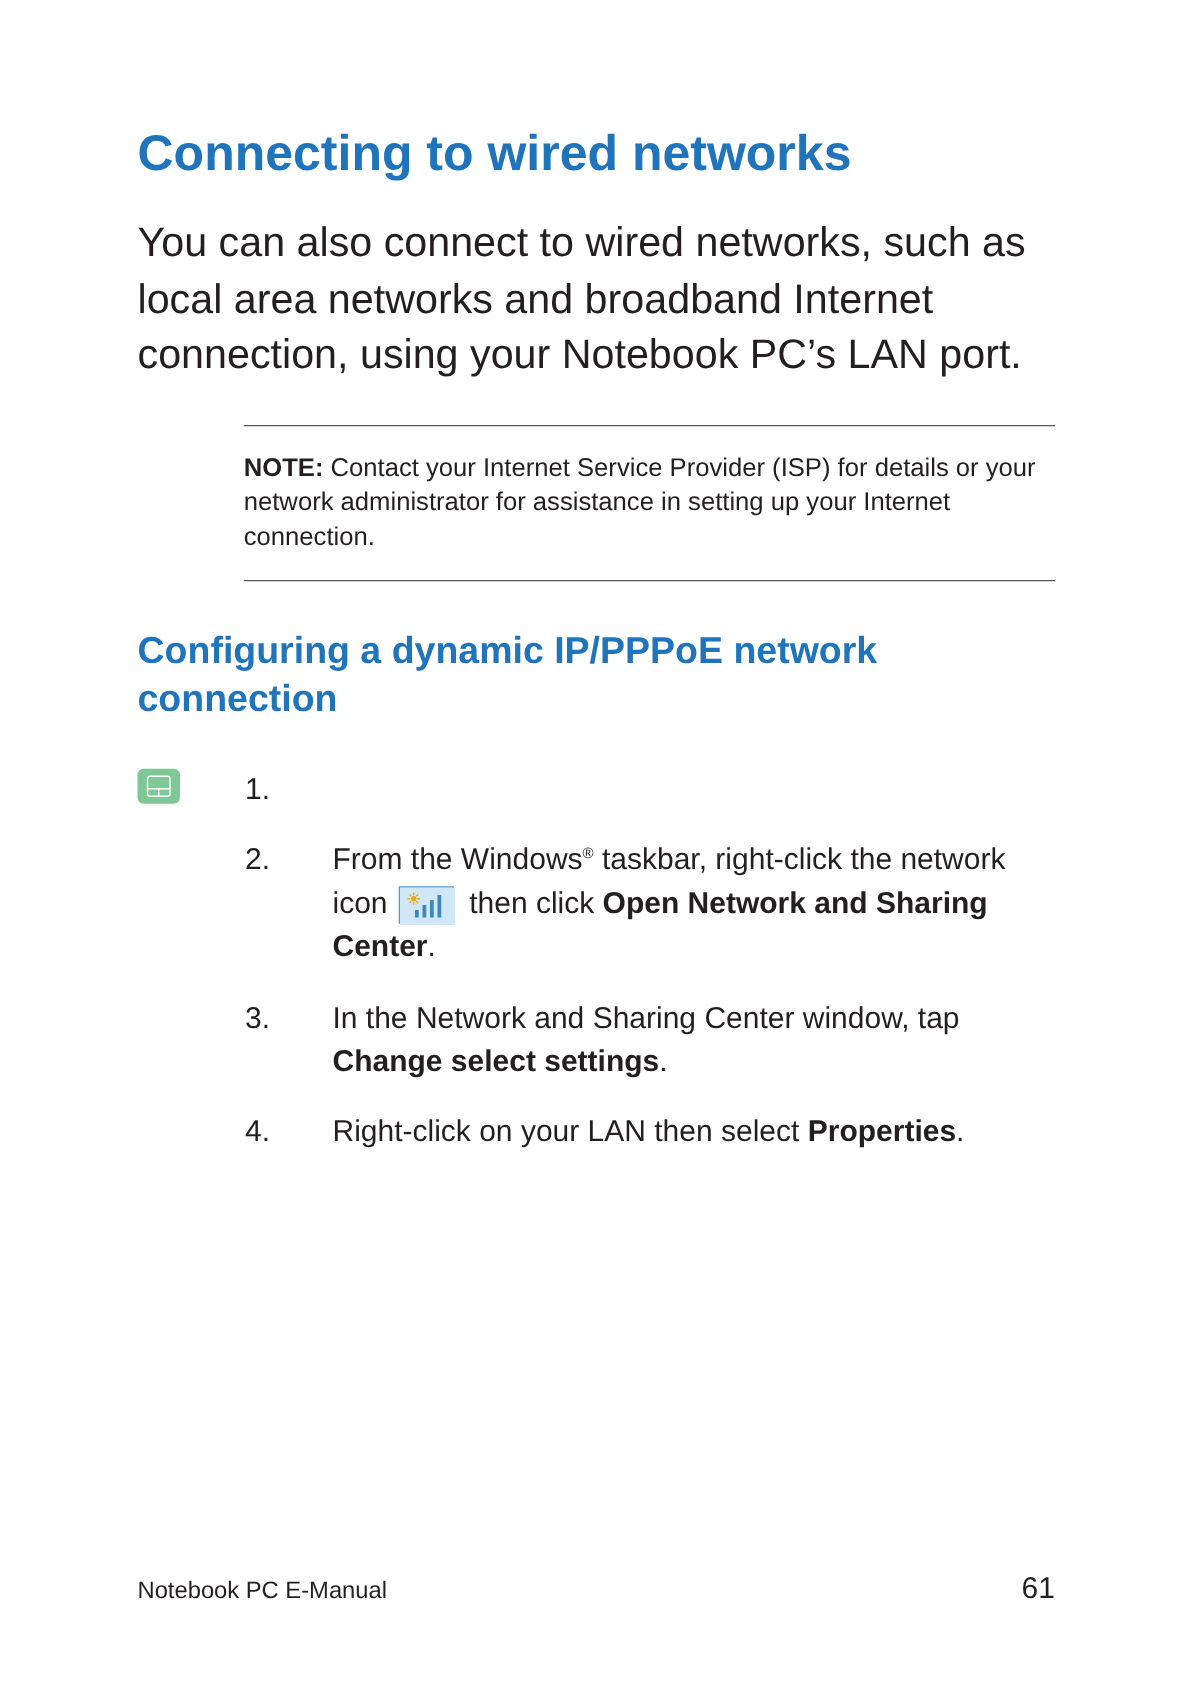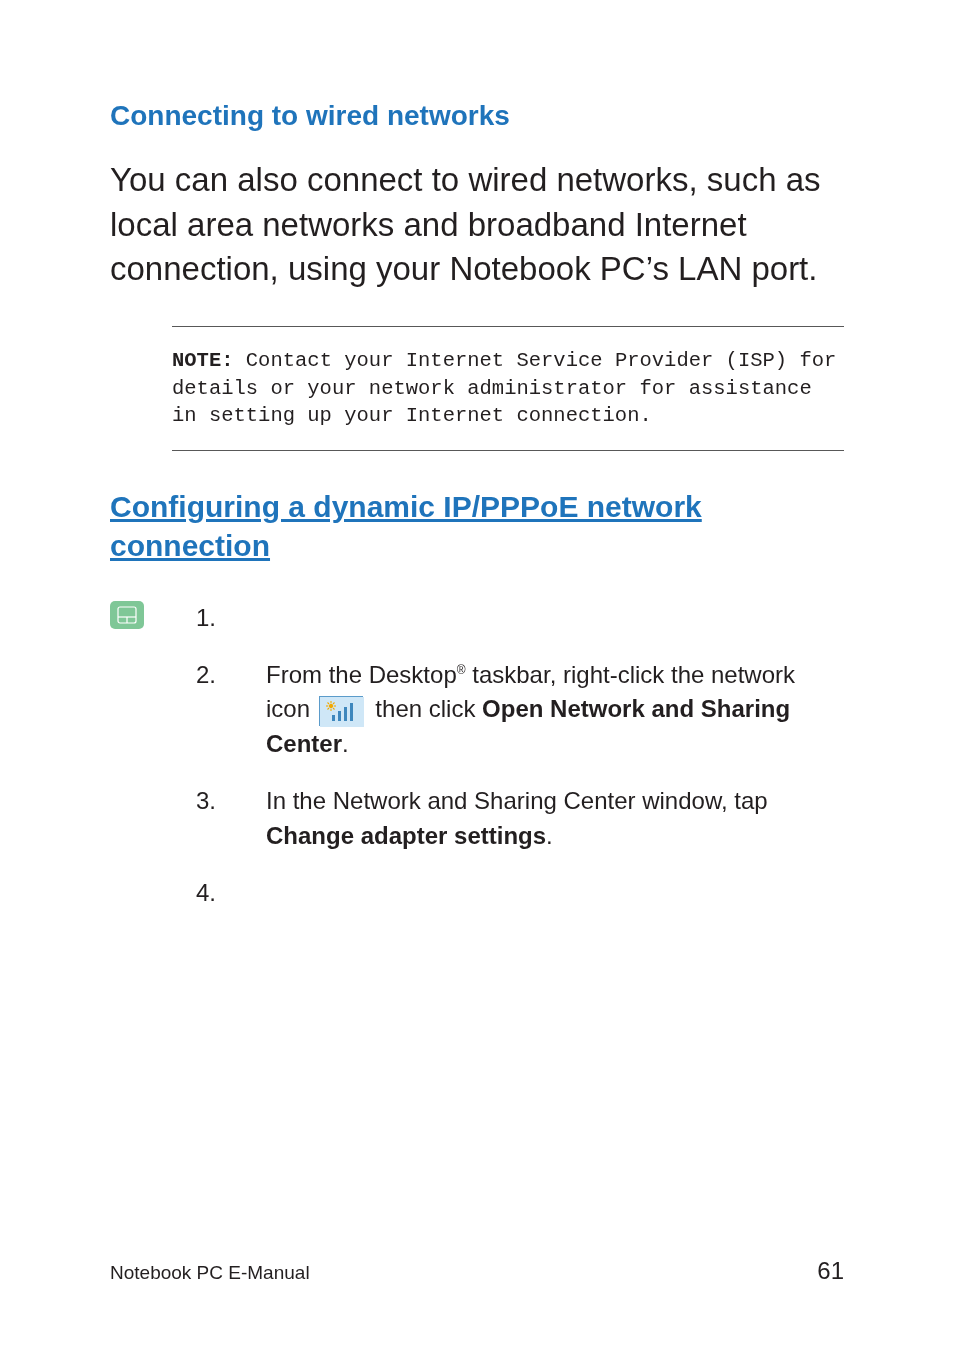--- a/index.html
+++ b/index.html
@@ -6,33 +6,32 @@
   html, body { width: 954px; height: 1345px; background: #ffffff; font-family: "Segoe UI", "Myriad Pro", Arial, sans-serif; color: #231f20; }
   .page {
     position: relative;
     width: 954px;
     height: 1345px;
     padding: 100px 110px 0 110px;
   }
   .h1 {
     color: #1f74bb;
     font-weight: 700;
-    font-size: 28px;
+    font-size: 40px;
     line-height: 1.15;
     margin-bottom: 26px;
   }
   .body-p {
     font-size: 33px;
     line-height: 1.35;
     margin-bottom: 34px;
   }
   .callout-wrap {
-    margin-left: 62px;
+    margin-left: 85px;
     margin-bottom: 30px;
-    font-family: Liberation Mono, monospace;
   }
   .callout {
     border-top: 1px solid #585858;
     border-bottom: 1px solid #585858;
     padding: 20px 0 20px 0;
     font-size: 20.5px;
     line-height: 1.35;
   }
   .callout b { font-weight: 700; }
   .body-p2 {
@@ -40,21 +39,20 @@
     line-height: 1.35;
     margin-bottom: 30px;
   }
   .h2 {
     color: #1f74bb;
     font-weight: 700;
     font-size: 30px;
     line-height: 1.3;
     margin-top: 36px;
     margin-bottom: 36px;
-    text-decoration: underline;
   }
   .steps-area {
     display: flex;
     align-items: flex-start;
   }
   .touchpad-icon {
     width: 34px;
     height: 28px;
     border-radius: 5px;
     background: #7fc797;
@@ -138,21 +136,21 @@
       </svg>
     </div>
 
     <ol class="ol">
       <li>
         <span class="num">1.</span>
       </li>
       <li>
         <span class="num">2.</span>
         <span class="txt">
-          <span>From the Desktop</span><span class="sup">®</span><span> taskbar, right-click the network icon </span><span class="net-icon"><svg width="44" height="30" viewBox="0 0 44 30">
+          <span>From the Windows</span><span class="sup">®</span><span> taskbar, right-click the network icon </span><span class="net-icon"><svg width="44" height="30" viewBox="0 0 44 30">
                 <rect x="0" y="0" width="44" height="30" fill="#cfe7f7"></rect>
                 <g fill="#3e87bd">
                   <rect x="12" y="18" width="3" height="6"></rect>
                   <rect x="18" y="14" width="3" height="10"></rect>
                   <rect x="24" y="10" width="3" height="14"></rect>
                   <rect x="30" y="6" width="3" height="18"></rect>
                 </g>
                 <g stroke="#f2a900" stroke-width="1.1" fill="none">
                   <circle cx="11" cy="9" r="1.6" fill="#f2a900"></circle>
                   <line x1="11" y1="4" x2="11" y2="6.2"></line>
@@ -163,25 +161,28 @@
                   <line x1="13" y1="11" x2="14.5" y2="12.5"></line>
                   <line x1="7.5" y1="12.5" x2="9" y2="11"></line>
                   <line x1="13" y1="7" x2="14.5" y2="5.5"></line>
                 </g>
               </svg></span><span> then click </span><span class="bold">Open Network and Sharing Center</span><span>.</span>
         </span>
       </li>
       <li>
         <span class="num">3.</span>
         <span class="txt">
-          <span>In the Network and Sharing Center window, tap </span><span class="bold">Change adapter settings</span><span>.</span>
+          <span>In the Network and Sharing Center window, tap </span><span class="bold">Change select settings</span><span>.</span>
         </span>
       </li>
       <li>
         <span class="num">4.</span>
+        <span class="txt">
+          <span>Right-click on your LAN then select </span><span class="bold">Properties</span><span>.</span>
+        </span>
       </li>
     </ol>
   </div>
 
   <div class="footer">
     <span>Notebook PC E-Manual</span>
     <span class="pg">61</span>
   </div>
 
 </div>

